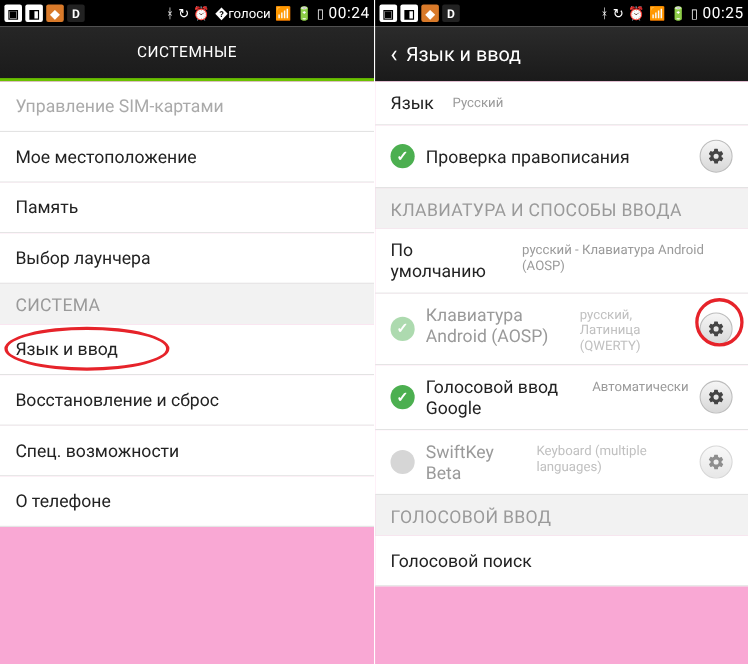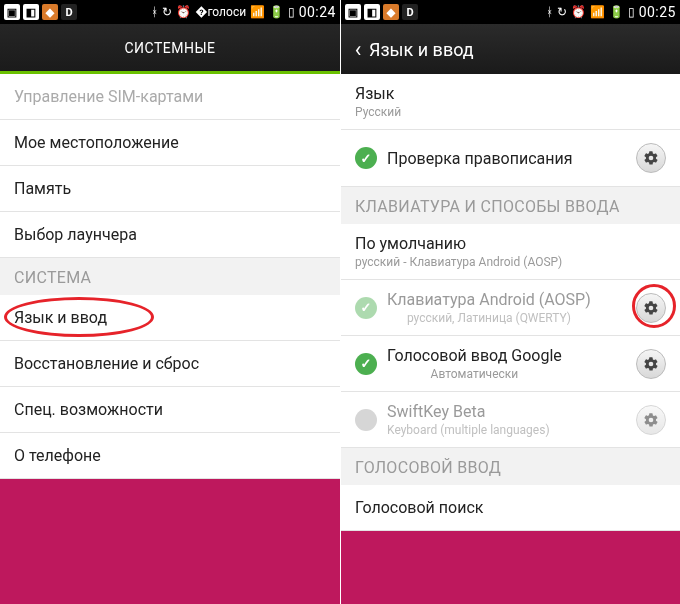--- a/index.html
+++ b/index.html
@@ -67,36 +67,36 @@
     align-items: center;
     color: #fff;
     font-size: 18px;
     padding-left: 6px;
   }
   .titlebar .back {
     width: 22px; display:inline-flex; justify-content:center; font-size:22px;
   }
 
   
-  .list { flex:1; overflow:hidden; background:#be185d; }
+  .list { flex:1; overflow:hidden; background:#f9a8d4; }
   .row {
     background: #fff;
     border-bottom: 1px solid #e3e3e3;
     padding: 13px 14px;
     font-size: 16px;
     color: #222;
     display: flex;
     align-items: center;
     gap: 10px;
     position: relative;
   }
   .row.dim { color:#aaa; }
   .row.small-pad { padding: 10px 14px; }
-  .row .col { display:flex; flex-direction:column; }
-  .row .sub { font-size: 12px; color:#9a9a9a; margin-top:2px;text-align:center; }
+  .row .col { display:flex; flex-direction:row;gap:17px; }
+  .row .sub { font-size: 12px; color:#9a9a9a; margin-top:2px; }
   .row .sub.dim { color:#c0c0c0; }
   .row .title.dim { color:#9a9a9a; }
 
   .section-header {
     padding: 10px 14px 8px;
     font-size: 16px;
     color: #9a9a9a;
     letter-spacing: 0.3px;
     background:#f2f2f2;
   }

